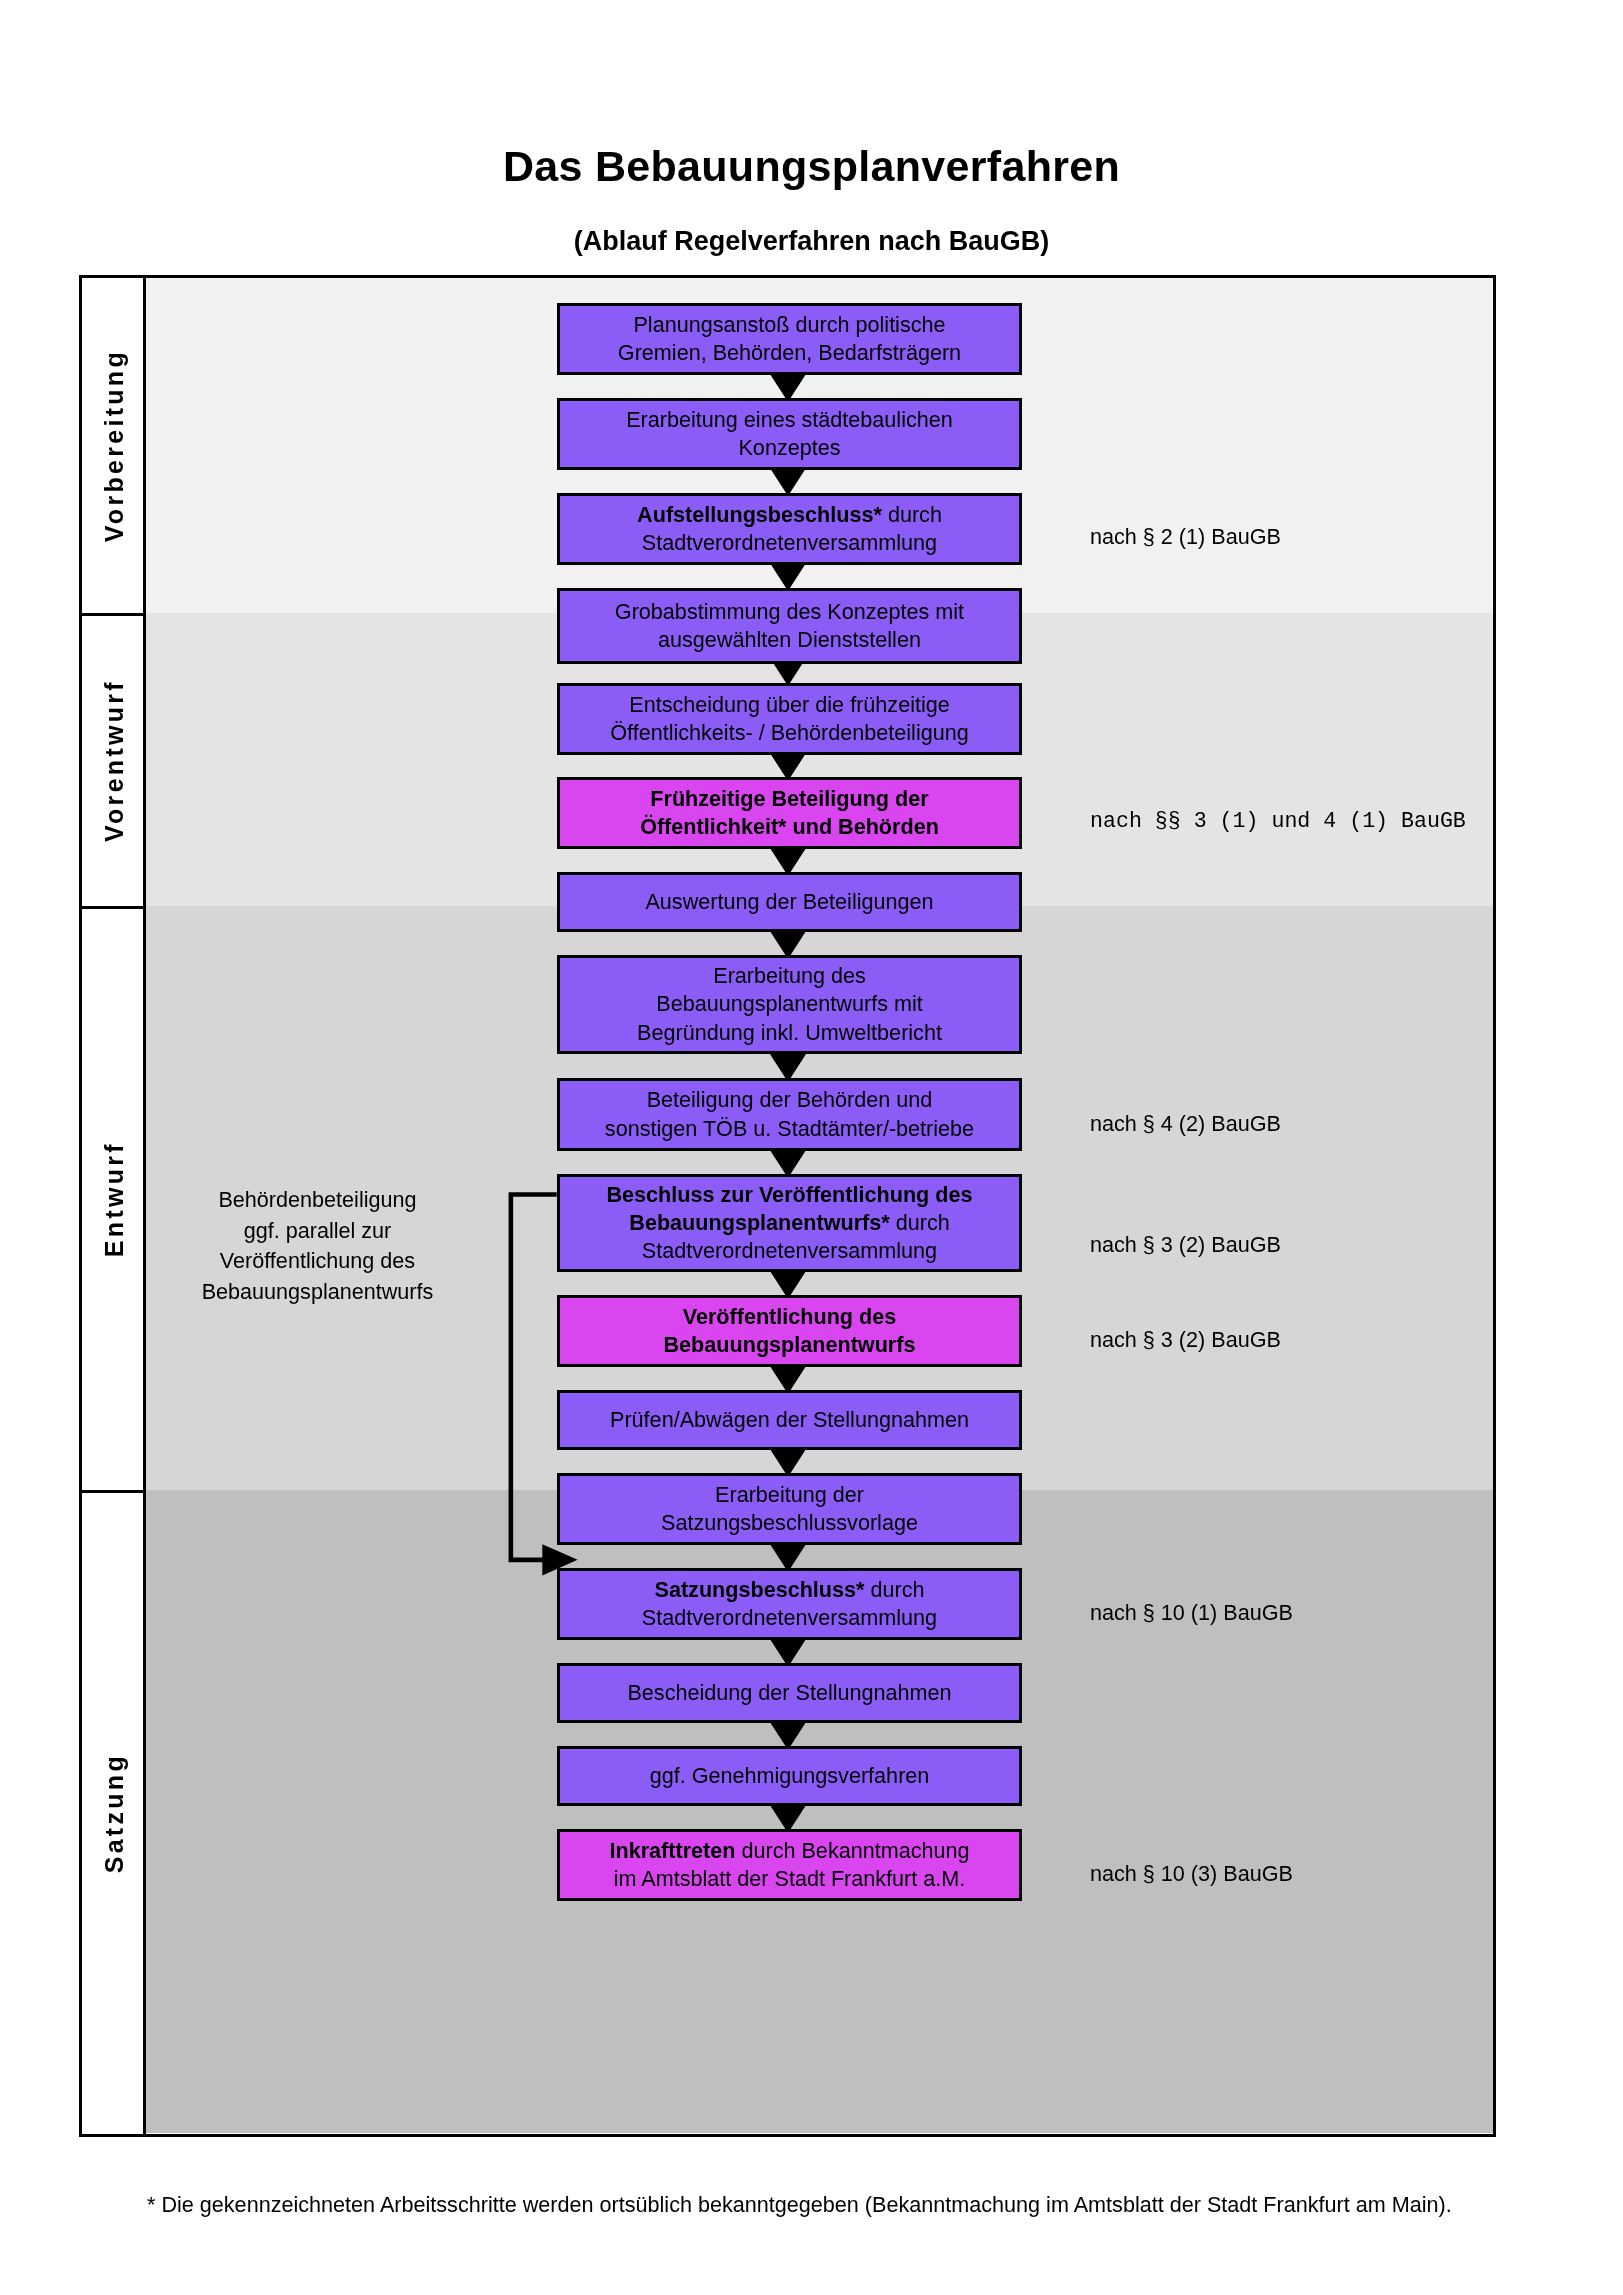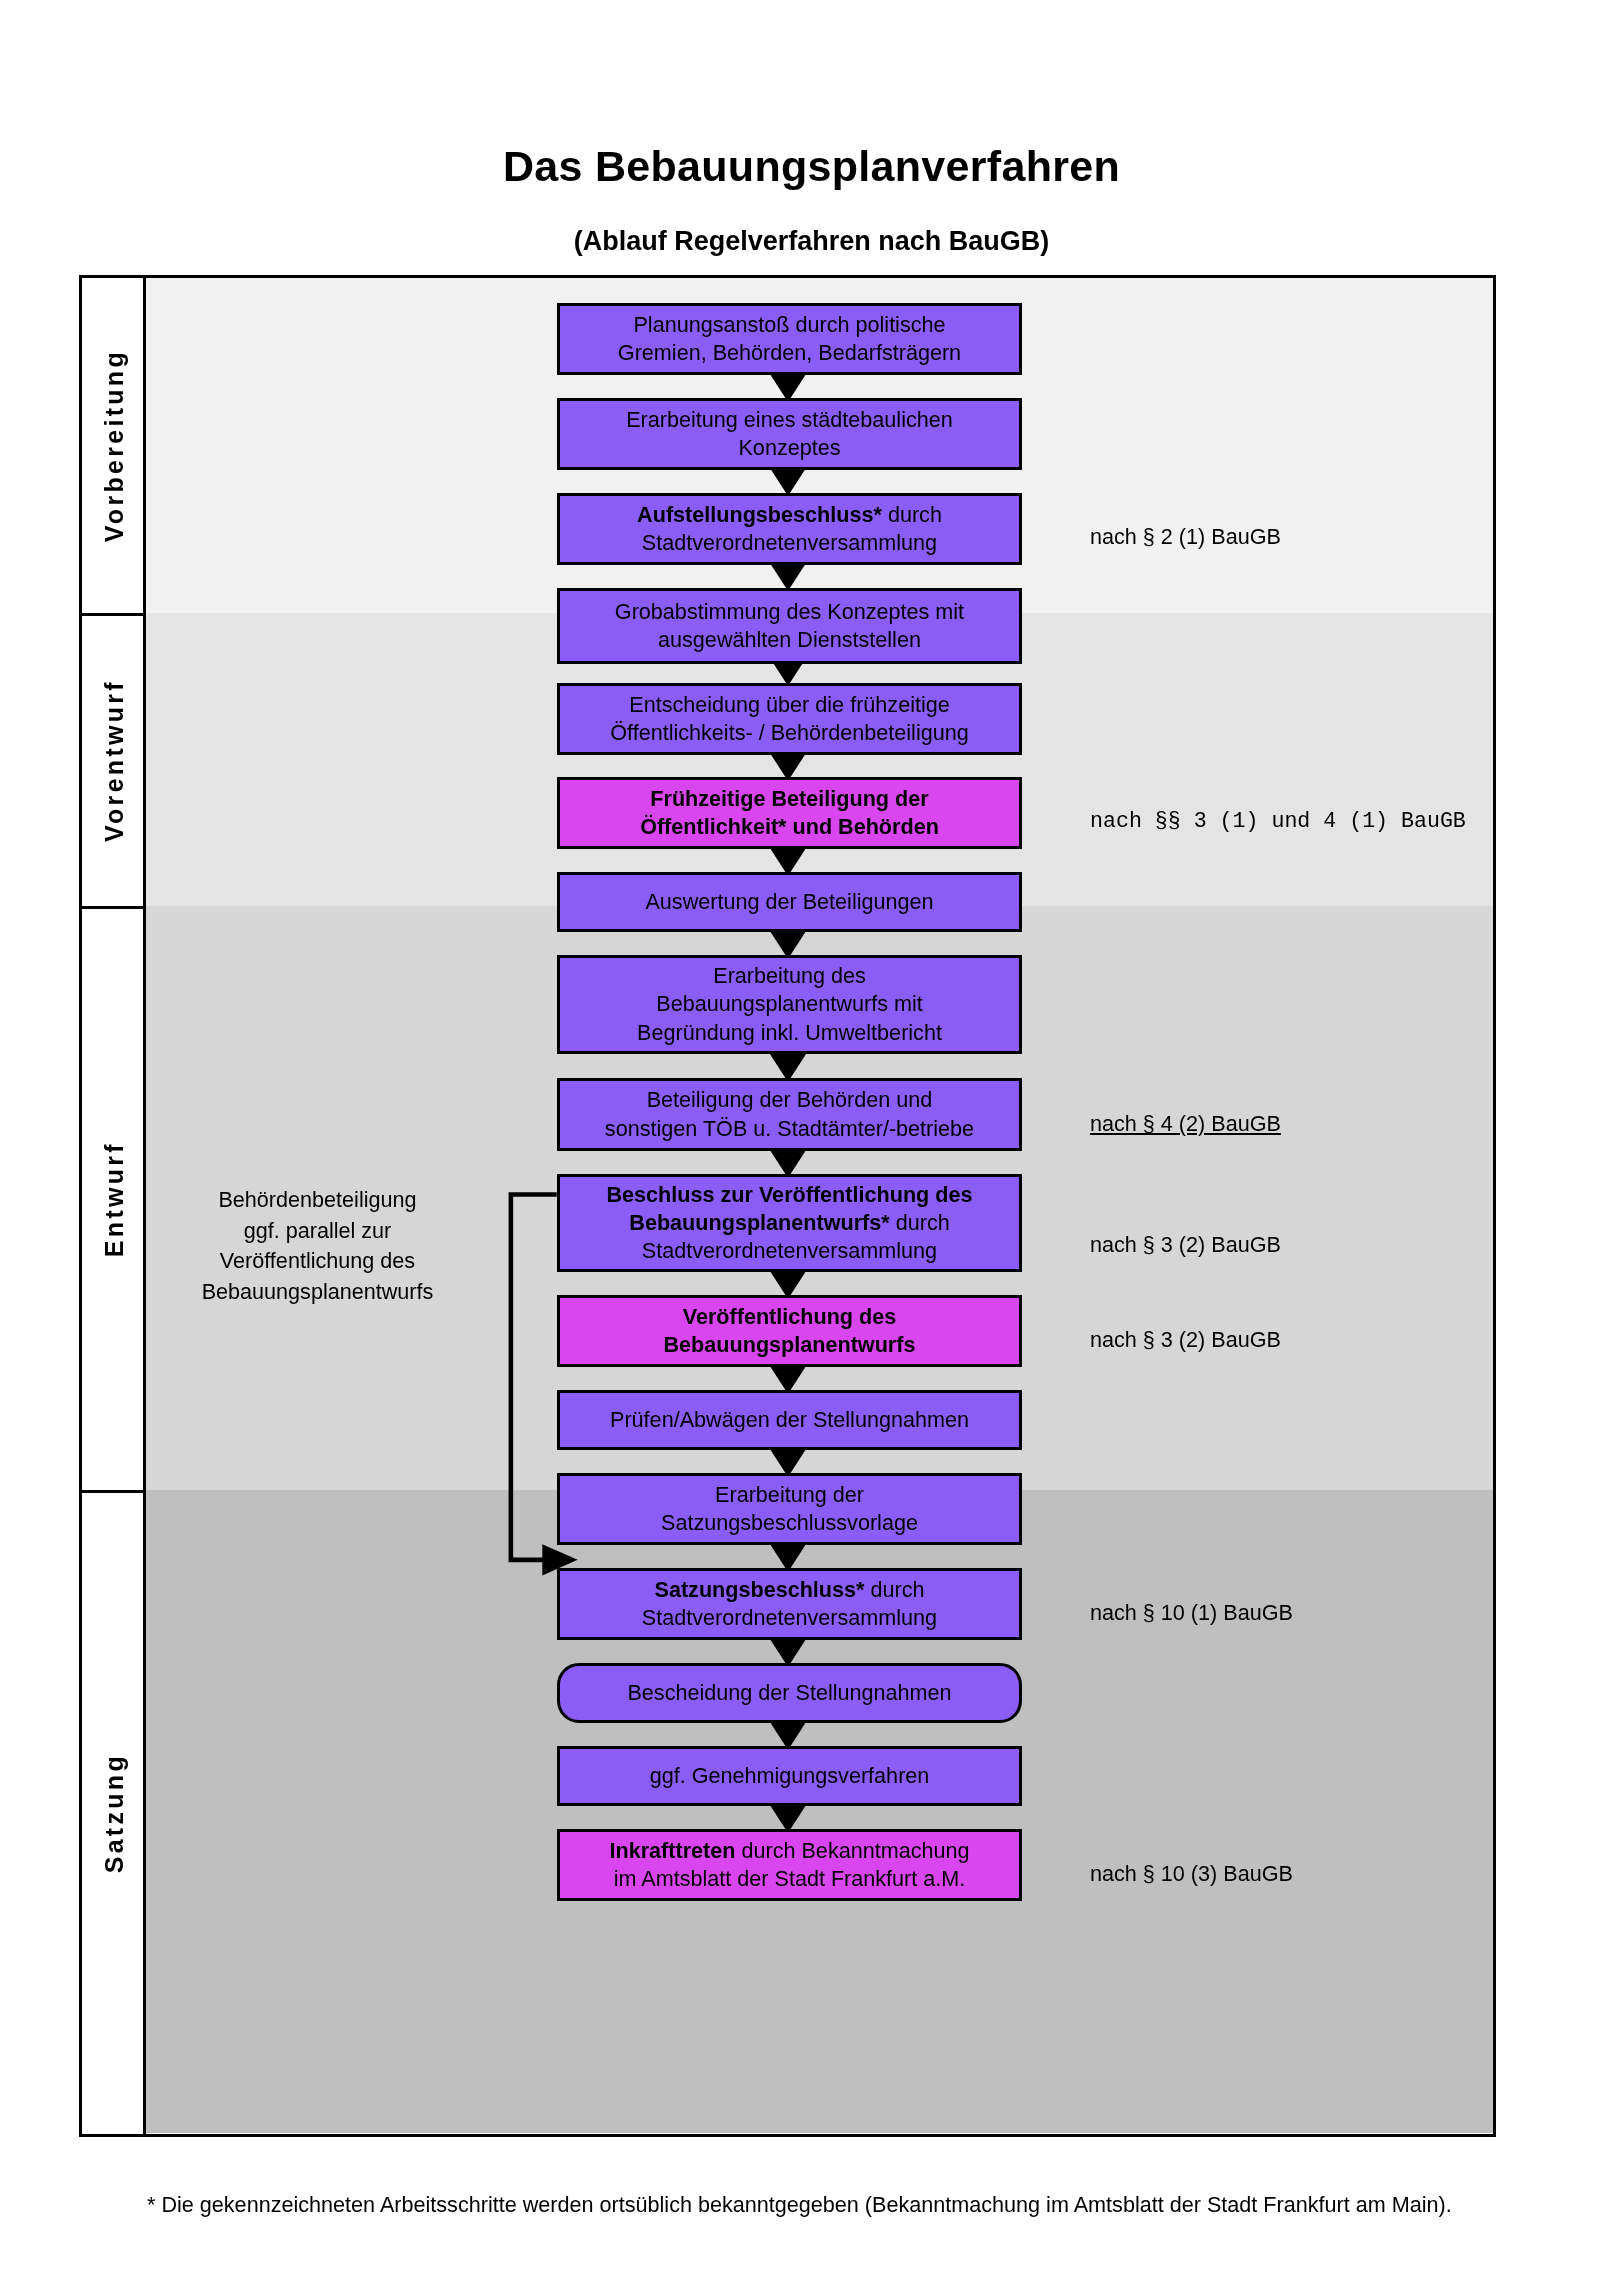--- a/index.html
+++ b/index.html
@@ -184,38 +184,38 @@
       <div class="node" style="top: 1195px; height: 72px;">
         <span class="ln"><span>Erarbeitung der</span></span>
         <span class="ln"><span>Satzungsbeschlussvorlage</span></span>
       </div>
       <div class="arrow" style="top: 1249px; left: 677px; border-top-width: 45px;"></div>
       <div class="node" style="top: 1290px; height: 72px;">
         <span class="ln"><b>Satzungsbeschluss*</b><span> durch</span></span>
         <span class="ln"><span>Stadtverordnetenversammlung</span></span>
       </div>
       <div class="arrow" style="top: 1344px; left: 677px; border-top-width: 45px;"></div>
-      <div class="node" style="top: 1385px; height: 60px; border-radius: 22px;">
+      <div class="node" style="top: 1385px; height: 60px;">
         <span class="ln"><span>Bescheidung der Stellungnahmen</span></span>
       </div>
       <div class="arrow" style="top: 1427px; left: 677px; border-top-width: 45px;"></div>
       <div class="node" style="top: 1468px; height: 60px;">
         <span class="ln"><span>ggf. Genehmigungsverfahren</span></span>
       </div>
       <div class="arrow" style="top: 1510px; left: 677px; border-top-width: 45px;"></div>
       <div class="node hl" style="top: 1551px; height: 72px;">
         <span class="ln"><b>Inkrafttreten</b><span> durch Bekanntmachung</span></span>
         <span class="ln"><span>im Amtsblatt der Stadt Frankfurt a.M.</span></span>
       </div>
     </div>
 
   <div id="annots">
       <div class="annot" style="top: 246px;">nach § 2 (1) BauGB</div>
       <div class="annot" style="top: 531px; font-family: Liberation Mono, monospace;">nach §§ 3 (1) und 4 (1) BauGB</div>
-      <div class="annot" style="top: 833px; text-decoration: underline;">nach § 4 (2) BauGB</div>
+      <div class="annot" style="top: 833px;">nach § 4 (2) BauGB</div>
       <div class="annot" style="top: 954px;">nach § 3 (2) BauGB</div>
       <div class="annot" style="top: 1049px;">nach § 3 (2) BauGB</div>
       <div class="annot" style="top: 1322px;">nach § 10 (1) BauGB</div>
       <div class="annot" style="top: 1583px;">nach § 10 (3) BauGB</div>
     </div>
 
   <div id="sidenote" style="top: 907px;">
       <div>Behördenbeteiligung</div>
       <div>ggf. parallel zur</div>
       <div>Veröffentlichung des</div>

